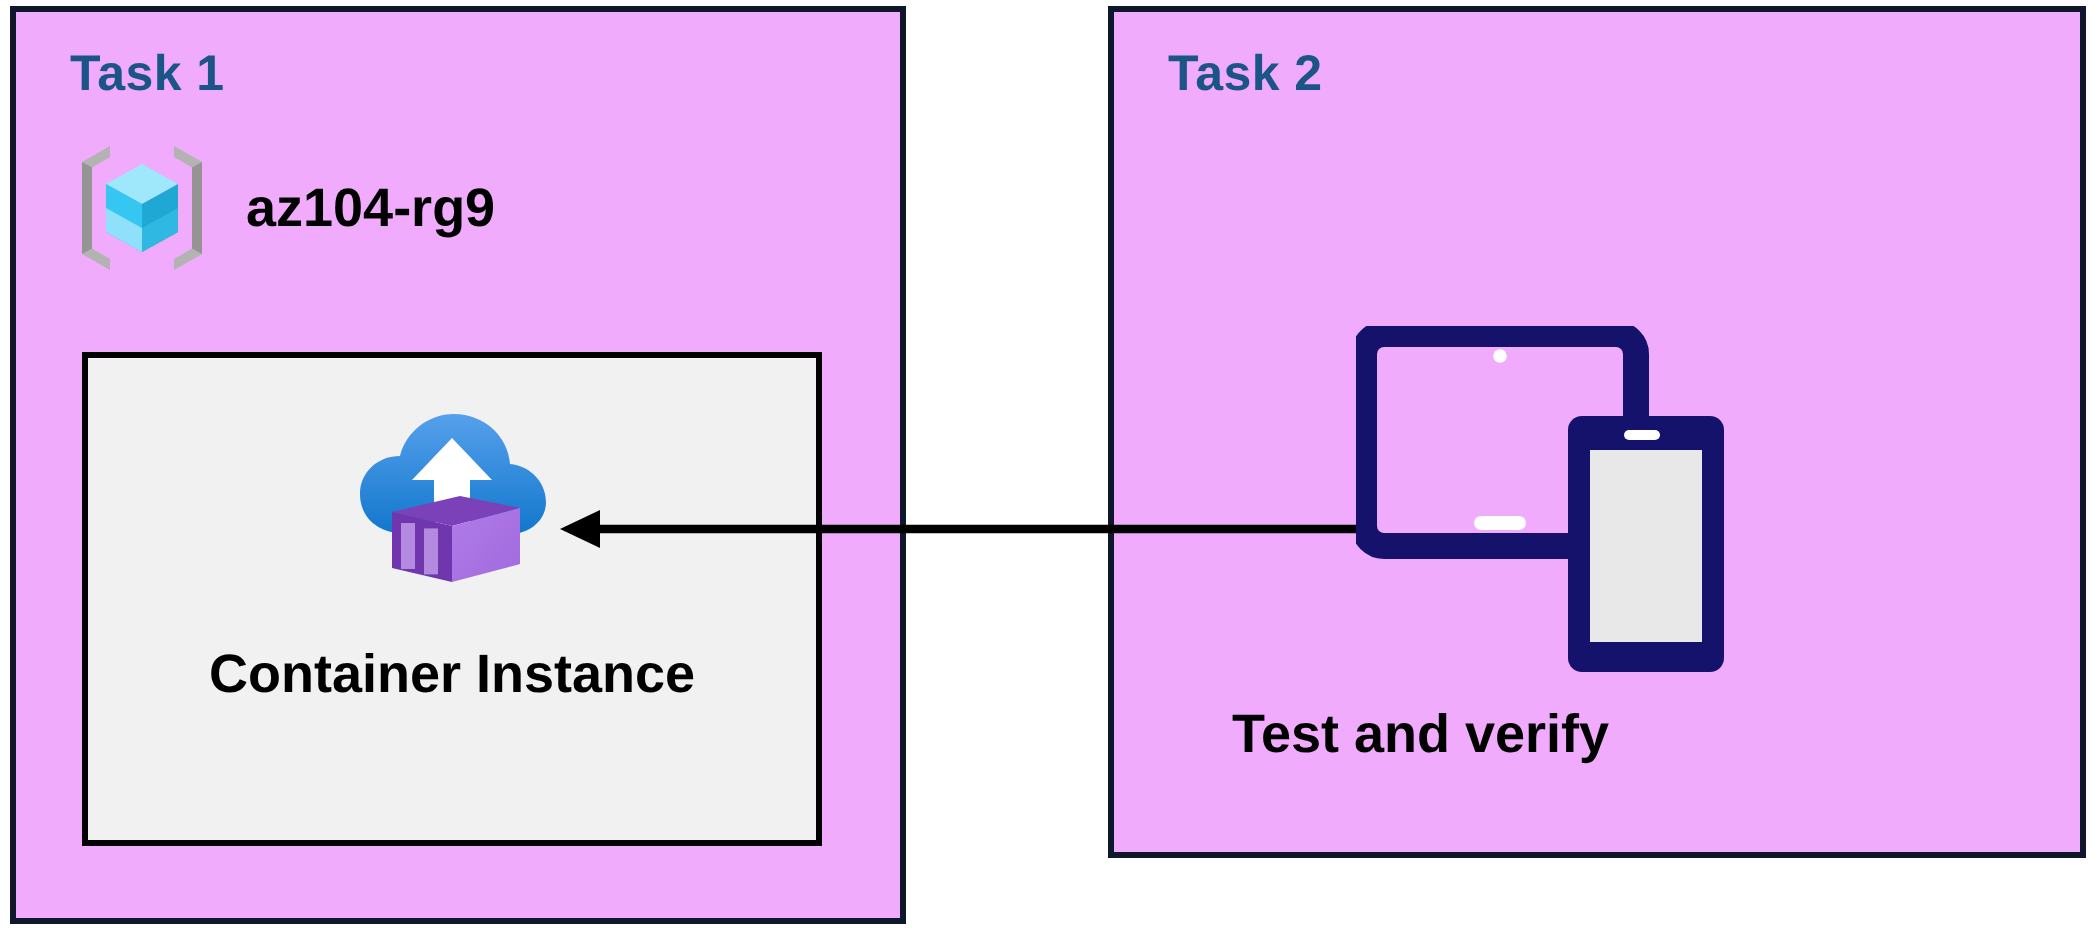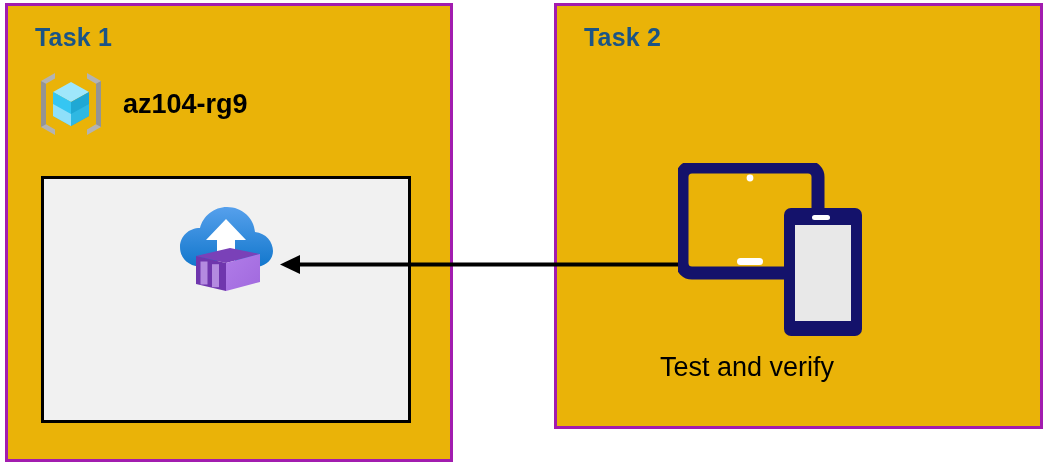--- a/index.html
+++ b/index.html
@@ -18,22 +18,22 @@
   #diagram {
     position: absolute;
     left: 0; top: 0;
     width: 1049px;
     height: 465px;
   }
 
   
   .panel {
     position: absolute;
-    background: #eab308;
-    border: 3px solid #a21caf;
+    background: #f0abfc;
+    border: 3px solid #0f172a;
     box-sizing: border-box;
   }
   #panel-task1 {
     left: 5px;
     top: 3px;
     width: 448px;
     height: 459px;
   }
   #panel-task2 {
     left: 554px;
@@ -111,26 +111,26 @@
   #devices-icon {
     position: absolute;
     left: 678px;
     top: 163px;
     width: 190px;
     height: 178px;
     display: block;
   }
   #test-verify-label {
     position: absolute;
-    left: 572px;
+    left: 616px;
     top: 352px;
     width: 350px;
-    text-align: center;
+    text-align: left;
     font-size: 27px;
-    font-weight: normal;
+    font-weight: bold;
     color: #000000;
     white-space: nowrap;
   }
 
   
   #flow-arrow {
     position: absolute;
     left: 272px;
     top: 248px;
     width: 414px;
@@ -190,20 +190,21 @@
 
         <path d="M22 55 L56 47 L86 53 L52 62 Z" fill="#7a41b8"></path>
 
         <path d="M52 62 L86 53 L86 81 L52 90 Z" fill="url(#boxFront)"></path>
 
         <path d="M22 55 L52 62 L52 90 L22 83 Z" fill="#6f36ad"></path>
 
         <rect x="26.5" y="60.5" width="7" height="23" fill="#b48ae0"></rect>
         <rect x="38" y="63.2" width="7" height="23" fill="#b48ae0"></rect>
       </svg>
+      <div id="container-instance-label">Container Instance</div>
     </div>
   </div>
 
   <div class="panel" id="panel-task2">
     <div class="panel-title">Task 2</div>
   </div>
 
   <svg id="devices-icon" viewBox="0 0 190 178">
 
     <rect x="4" y="4" width="136" height="106" rx="10" ry="10" fill="none" stroke="#14126b" stroke-width="13"></rect>

